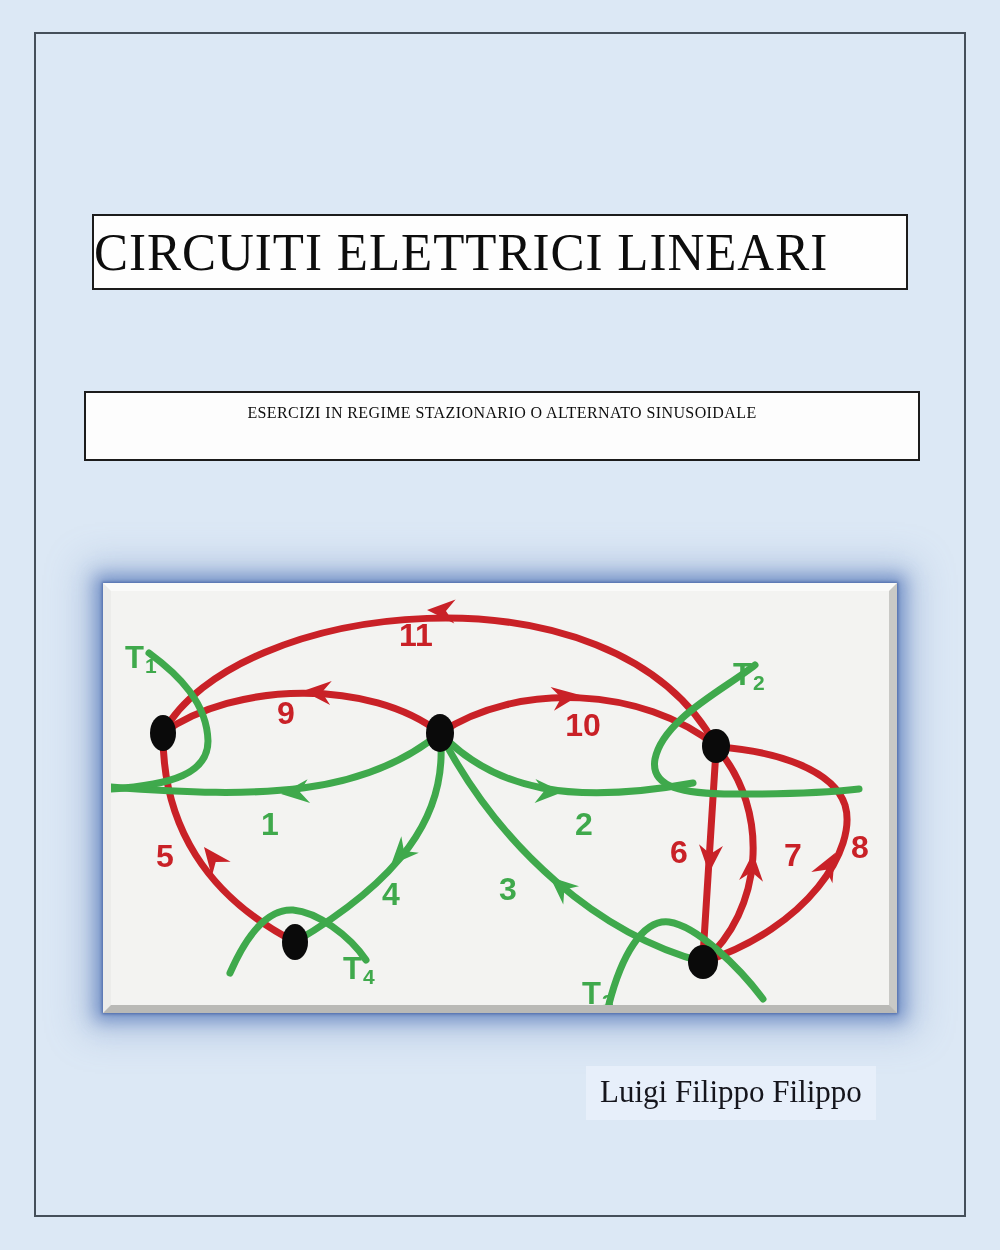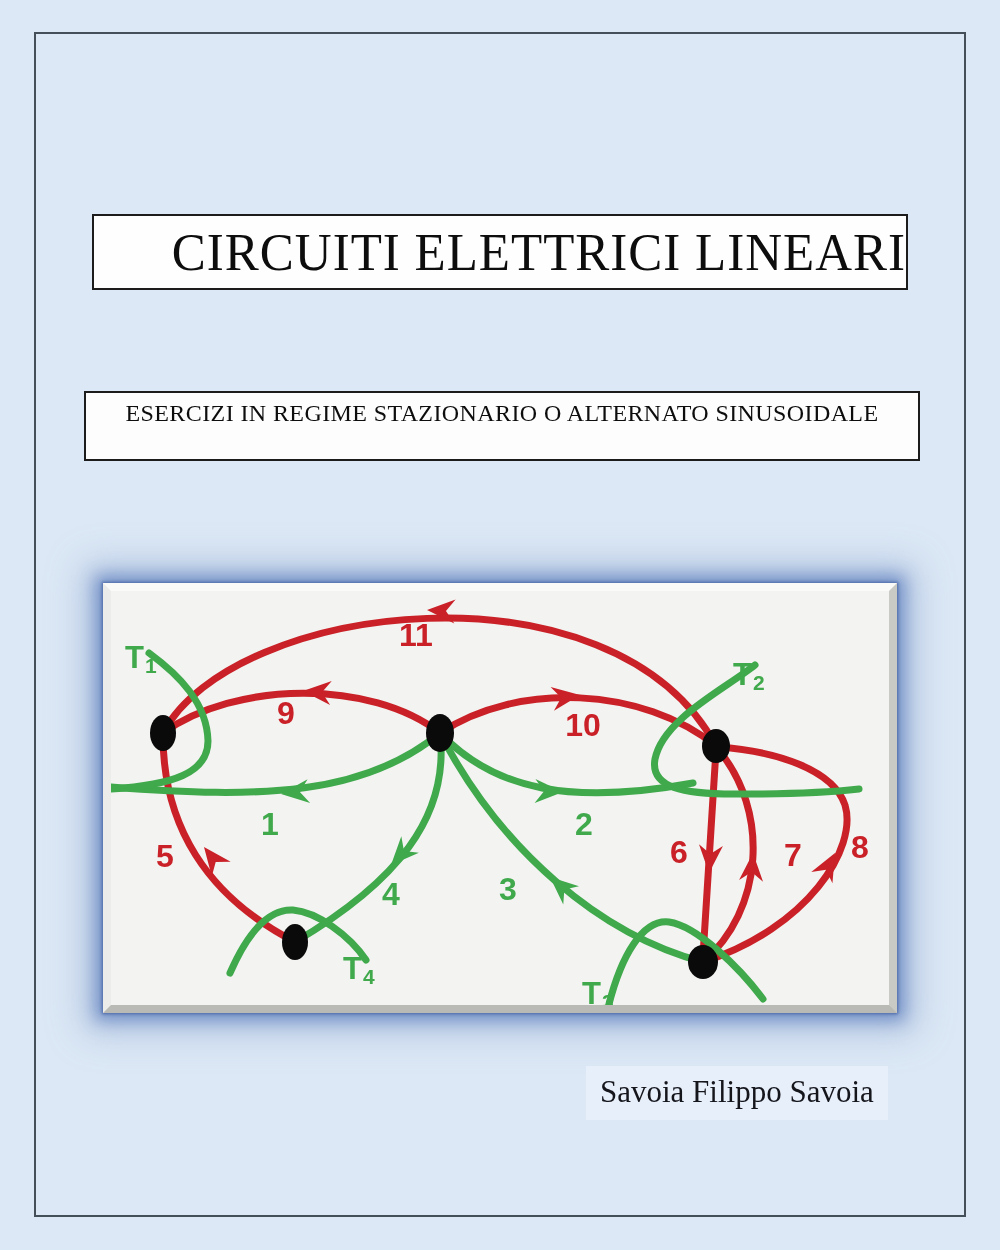--- a/index.html
+++ b/index.html
@@ -8,33 +8,33 @@
     background:#dce8f5;
     font-family:"Liberation Serif", serif;
   }
   .page-border{
     position:absolute;left:34px;top:32px;width:928px;height:1181px;
     border:2px solid #454f5a;pointer-events:none;
   }
   .title-box{
     position:absolute;left:92px;top:214px;width:812px;height:72px;
     background:#fefefe;border:2px solid #1c1c1c;
-    display:flex;align-items:center;justify-content:flex-end;
+    display:flex;align-items:center;justify-content:flex-start;
   }
   .title-text{
     font-size:51px;color:#0d0d0d;letter-spacing:1px;white-space:nowrap;
     transform:scaleY(1.04);
   }
   .subtitle-box{
     position:absolute;left:84px;top:391px;width:832px;height:61px;
     background:#fdfdfd;border:2px solid #1c1c1c;
     text-align:center;padding-top:5px;
   }
   .subtitle-line{
-    font-size:24px;line-height:30px;color:#0d0d0d;letter-spacing:0.4px;
+    font-size:16px;line-height:30px;color:#0d0d0d;letter-spacing:0.4px;
   }
   .figure-frame{
     position:absolute;left:103px;top:583px;width:778px;height:414px;
     background:#f3f3f1;
     border:8px solid;
     border-color:#fafaf9 #c9c9c6 #b9b9b6 #ececea;
     box-shadow:
       0 0 3px 1px rgba(70,100,165,0.95),
       0 0 16px 8px rgba(95,127,190,0.75),
       0 0 34px 20px rgba(125,152,200,0.40);
@@ -130,13 +130,13 @@
 
     <g class="t-label">
       <text x="22" y="85" font-size="31" fill="#3fa94c"><tspan>T</tspan><tspan font-size="21" dy="5" dx="1">1</tspan></text>
       <text x="630" y="102" font-size="31" fill="#3fa94c"><tspan>T</tspan><tspan font-size="21" dy="5" dx="1">2</tspan></text>
       <text x="479" y="421" font-size="31" fill="#3fa94c"><tspan>T</tspan><tspan font-size="21" dy="5" dx="1">3</tspan></text>
       <text x="240" y="396" font-size="31" fill="#3fa94c"><tspan>T</tspan><tspan font-size="21" dy="5" dx="1">4</tspan></text>
     </g>
   </svg>
 </div>
 
-<div class="author-name">Savoia Filippo Savoia</div>
+<div class="author-name">Luigi Filippo Filippo</div>
 
 </body></html>

